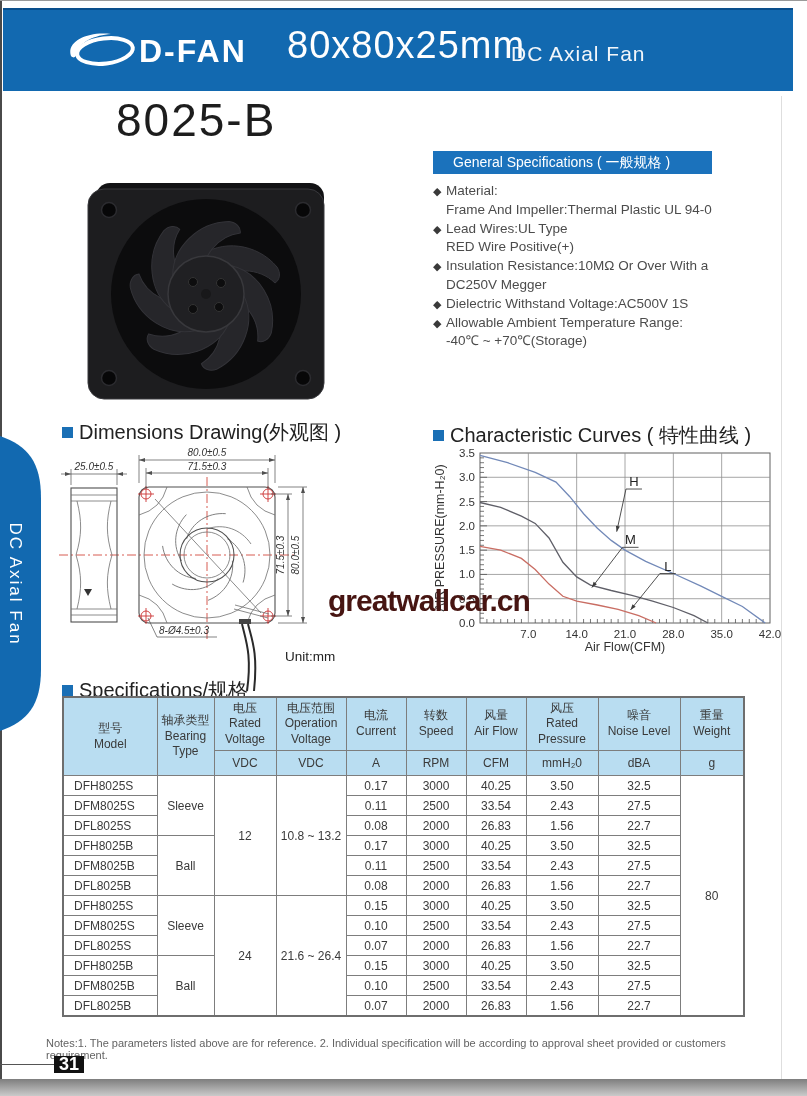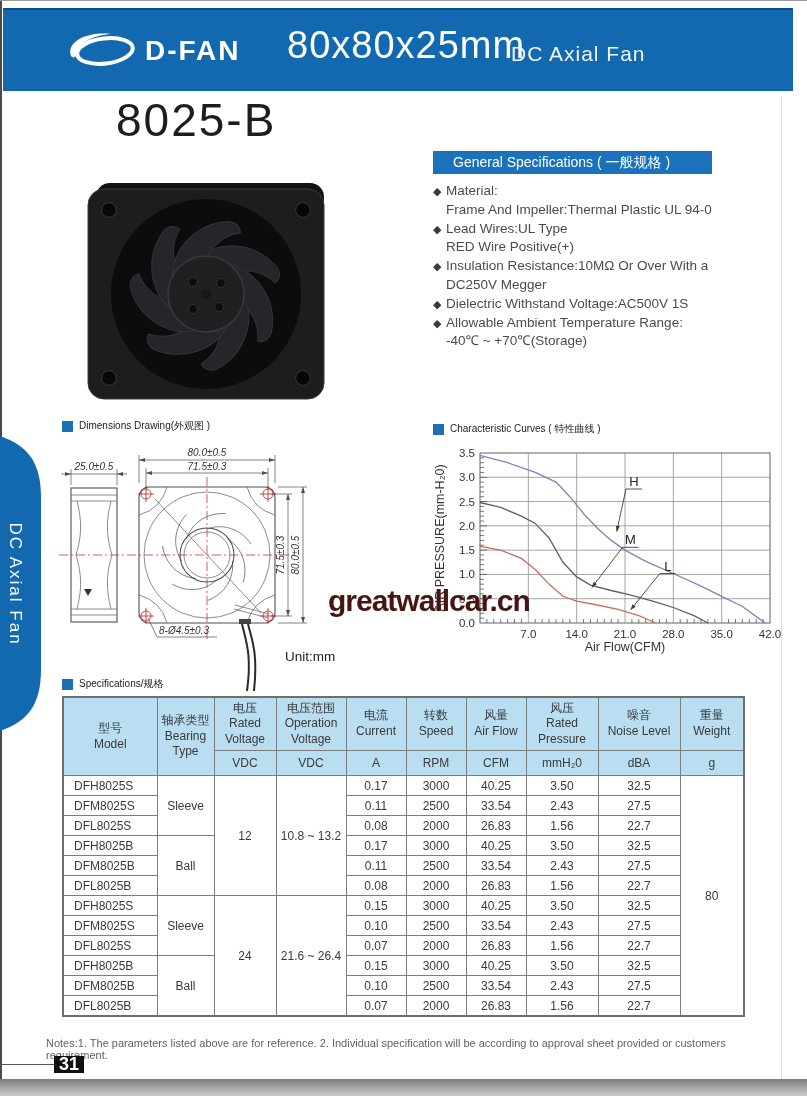--- a/index.html
+++ b/index.html
@@ -5,36 +5,36 @@
   html,body{margin:0;padding:0;background:#ffffff;}
   body{font-family:"Liberation Sans",sans-serif;}
   #page{position:relative;width:807px;height:1096px;background:#fff;overflow:hidden;border-top:1px solid #9a9a9a;}
   
   #left-edge{position:absolute;left:0;top:0;width:2px;height:1078px;background:#4a4a4a;}
   #right-faint{position:absolute;left:781px;top:95px;width:1px;height:983px;background:#dedede;}
   #bottom-strip{position:absolute;left:0;top:1078px;width:807px;height:18px;background:linear-gradient(#7e7e7e,#cfcfcf);}
   
   .header{position:absolute;left:3px;top:7px;width:790px;height:81px;background:#1269b0;border-top:2px solid #0a4f8c;}
   .logo{position:absolute;left:64px;top:18px;height:46px;display:flex;align-items:center;}
-  .brand{color:#fff;font-size:28px;font-weight:700;letter-spacing:2px;margin-left:6px;}
+  .brand{color:#fff;font-size:32px;font-weight:700;letter-spacing:2px;}
   .size-title{position:absolute;left:284px;top:14px;color:#fefefe;font-size:38px;font-weight:400;letter-spacing:1px;}
   .type-title{position:absolute;left:508px;top:32px;color:#f2f6fa;font-size:21px;letter-spacing:1px;}
   
   .side-tab{position:absolute;left:0;top:435px;width:46px;height:295px;}
   .side-tab span{position:absolute;left:5px;top:50%;transform:translateY(-50%);writing-mode:vertical-rl;color:#fff;font-size:17px;letter-spacing:2px;white-space:nowrap;}
   
   .model-title{position:absolute;left:116px;top:92px;font-size:46px;font-weight:400;letter-spacing:2px;color:#1d1d1d;}
   .fan-photo{position:absolute;left:80px;top:180px;}
   
   .gs-bar{position:absolute;left:433px;top:150px;width:279px;height:23px;background:#1b72bc;color:#fff;font-size:14px;line-height:23px;padding-left:20px;box-sizing:border-box;}
   .gs-list{position:absolute;left:433px;top:181px;width:330px;font-size:13.5px;color:#4c4c4c;}
   .gs-line{display:flex;line-height:18.8px;}
   .gs-line .blt{width:13px;color:#3a3a3a;font-size:11px;flex:0 0 13px;}
   
-  .sec-title{position:absolute;font-size:10px;color:#222;display:flex;align-items:center;}
+  .sec-title{position:absolute;font-size:20px;color:#222;display:flex;align-items:center;}
   .sec-title .sq{width:11px;height:11px;background:#1a6fb5;margin-right:6px;flex:0 0 11px;}
   #sec-dim{left:62px;top:418px;}
   #sec-curves{left:433px;top:421px;}
   #sec-spec{left:62px;top:676px;}
   
   .dims-svg{position:absolute;left:55px;top:442px;}
   .curves-svg{position:absolute;left:432px;top:436px;}
   .grid{stroke:#8f8f8f;stroke-width:0.8;}
   .tick{stroke:#555;stroke-width:0.8;}
   .ticklbl{font:11.5px "Liberation Sans",sans-serif;fill:#333;}

